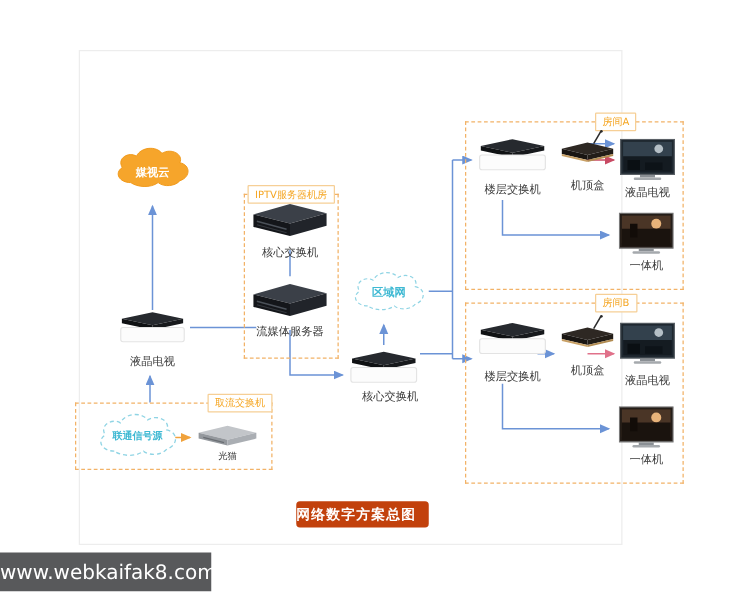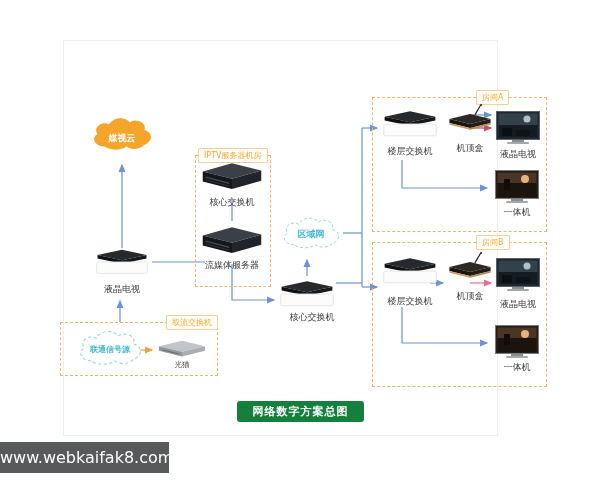--- a/index.html
+++ b/index.html
@@ -13,22 +13,22 @@
           padding:0 5px;white-space:nowrap;border-radius:1px}
   .dlabel{font-size:9px;font-weight:normal;color:#3a3a3a;white-space:nowrap;transform:translateX(-50%)}
   .slabel{font-size:7.5px;font-weight:normal;color:#3a3a3a;white-space:nowrap;transform:translateX(-50%)}
   .cloudtext{transform:translate(-50%,-50%);white-space:nowrap}
   .ct-media{color:#fff;font-size:9px;font-weight:bold}
   .ct-cyan{color:#3fb9d3;font-size:8px;font-weight:bold}
   .legend-line{height:2px;width:52px;border-radius:1px}
   .lg-yellow{background:#eec96e}.lg-blue{background:#6b93d6}.lg-red{background:#c84a63}
   .legend-label{font-size:7px;line-height:8px;font-weight:bold}
   .c-yellow{color:#f0c26a}.c-blue{color:#6b93d6}.c-red{color:#c84a63}
-  #title-banner{left:237px;top:401px;width:127px;height:21px;background:#15803d;border-radius:3px;
-                color:#fff;font-size:11px;font-weight:bold;text-align:center;line-height:21px;letter-spacing:1px}
+  #title-banner{left:237px;top:401px;width:106px;height:21px;background:#c2410c;border-radius:3px;
+                color:#fff;font-size:11px;font-weight:bold;line-height:21px;letter-spacing:1px}
   #tg-banner{left:462px;top:6px;width:130px;height:28px;background:#58595b;color:#fff;
              font-size:15px;text-align:center;line-height:28px}
   #site-banner{left:0;top:442px;width:169px;height:31px;background:#58595b;color:#fff;
                font-size:16px;line-height:31px}
 </style>
 </head>
 <body>
 
 <div id="stage">
 

